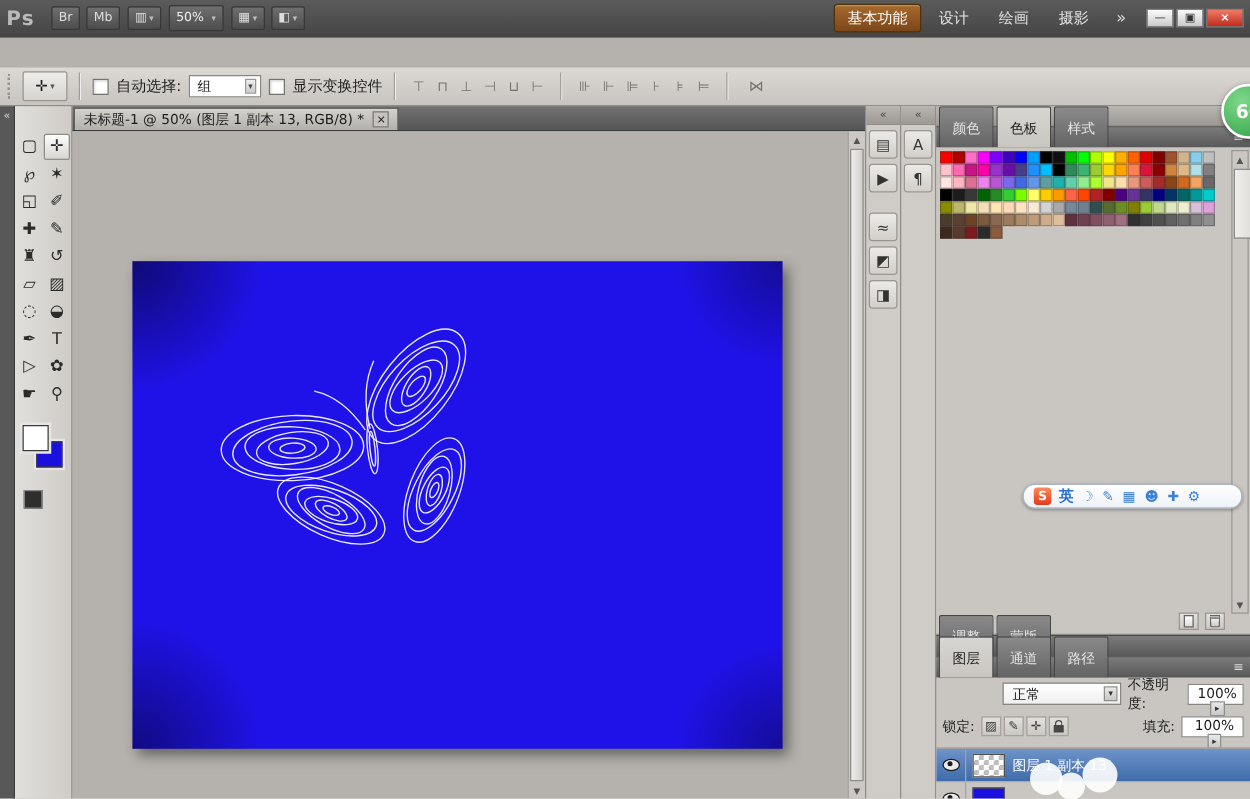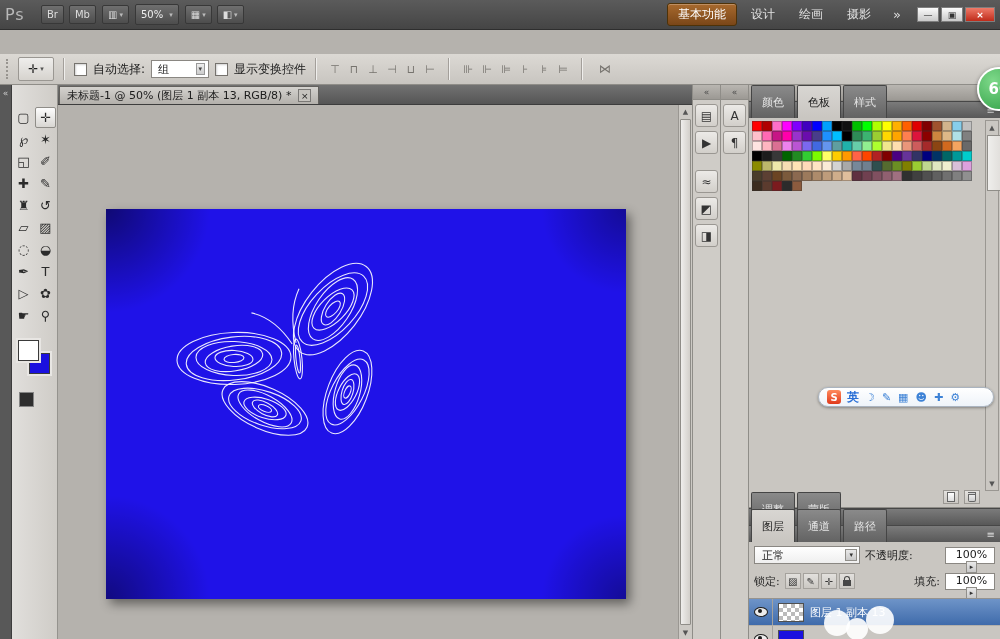--- a/index.html
+++ b/index.html
@@ -2,21 +2,21 @@
 <html style="--canvas-blue: #1f12e8; --sel-blue: #3f6bab; --ws-orange-l: #a86a2e; --ws-orange-d: #7a4618;"><head>
 <meta charset="utf-8">
 <style>
   html,body{margin:0;padding:0;}
   body{font-family:"DejaVu Sans","Liberation Sans",sans-serif;font-size:12px;color:#1c1c1c;}
   #app{position:relative;width:1000px;height:639px;overflow:hidden;background:#b5b2ad;}
 
   
   #titlebar{position:absolute;top:0;left:0;right:0;height:30px;background:linear-gradient(#5b5b5b,#454545);
     display:flex;align-items:center;gap:6px;padding:0 5px;box-sizing:border-box;border-bottom:1px solid #2e2e2e;}
-  .ps-logo{color:#b9b9b9;font-weight:normal;font-size:16px;width:30px;letter-spacing:1px;}
+  .ps-logo{color:#b9b9b9;font-weight:bold;font-size:16px;width:30px;letter-spacing:1px;}
   #app-buttons,#tb-left-icons,#tb-right-icons{display:flex;gap:5px;align-items:center;}
   .tb-btn{height:19px;min-width:20px;background:linear-gradient(#6f6f6f,#4d4d4d);border:1px solid #383838;
     border-radius:2px;color:#ddd;font-size:10px;padding:0 5px;display:flex;align-items:center;gap:2px;box-sizing:border-box;}
   .tb-btn .car{font-size:7px;color:#bbb;}
   .tb-select{height:19px;background:linear-gradient(#6f6f6f,#4d4d4d);border:1px solid #383838;border-radius:2px;
     color:#eee;font-size:10px;padding:0 5px;display:flex;align-items:center;gap:6px;}
   .tb-select .car{font-size:7px;color:#bbb;}
   .tb-spacer{flex:1;}
   #ws-tabs{display:flex;gap:4px;align-items:center;}
   .ws-tab{color:#e2e2e2;font-size:12px;padding:2px 10px;border-radius:3px;cursor:default;}
@@ -122,21 +122,21 @@
   .foot-btn{width:16px;height:14px;background:linear-gradient(#e4e2df,#cbc8c3);border:1px solid #9a9792;
     display:flex;align-items:center;justify-content:center;box-sizing:border-box;}
   .mini-page{width:8px;height:10px;background:linear-gradient(#fff,#ddd);border:1px solid #666;box-sizing:border-box;}
   .mini-bin{width:8px;height:10px;border:1px solid #666;border-top:3px double #666;background:linear-gradient(#eee,#ccc);
     border-radius:0 0 2px 2px;box-sizing:border-box;}
 
   #layers-panel{flex:1;display:flex;flex-direction:column;min-height:0;}
   .layer-ctrl{height:26px;display:flex;align-items:center;gap:5px;padding:0 5px;}
   .lbl{font-size:11px;}
   .select-box{width:106px;height:18px;background:linear-gradient(#fff,#efefef);border:1px solid #8a8782;
-    display:flex;justify-content:space-between;align-items:center;padding:0 2px 0 7px;font-size:11px;box-sizing:border-box;}
+    display:flex;justify-content:space-between;align-items:center;padding:0 2px 0 7px;font-size:11px;box-sizing:border-box;margin-left:48px;}
   .select-box .dd,.value-box .dd{font-size:7px;color:#333;background:linear-gradient(#e9e9e9,#c9c9c9);
     border:1px solid #918f8a;padding:1px 3px;}
   .value-box{width:50px;height:17px;background:#fff;border:1px solid #8a8782;display:flex;align-items:center;
     justify-content:space-between;padding:0 2px 0 5px;font-size:11px;box-sizing:border-box;margin-left:auto;flex-direction:column;}
   #lock-icons{display:flex;gap:2px;}
   .lock-btn{width:16px;height:16px;border:1px solid #a5a29d;background:linear-gradient(#e2e0dd,#cbc8c3);
     display:flex;align-items:center;justify-content:center;font-size:10px;color:#3a3a3a;box-sizing:border-box;}
   .css-lock{width:8px;height:6px;background:#474747;position:relative;margin-top:4px;}
   .css-lock::before{content:"";position:absolute;left:1px;top:-4px;width:4px;height:4px;border:1.5px solid #474747;
     border-bottom:none;border-radius:3px 3px 0 0;}

